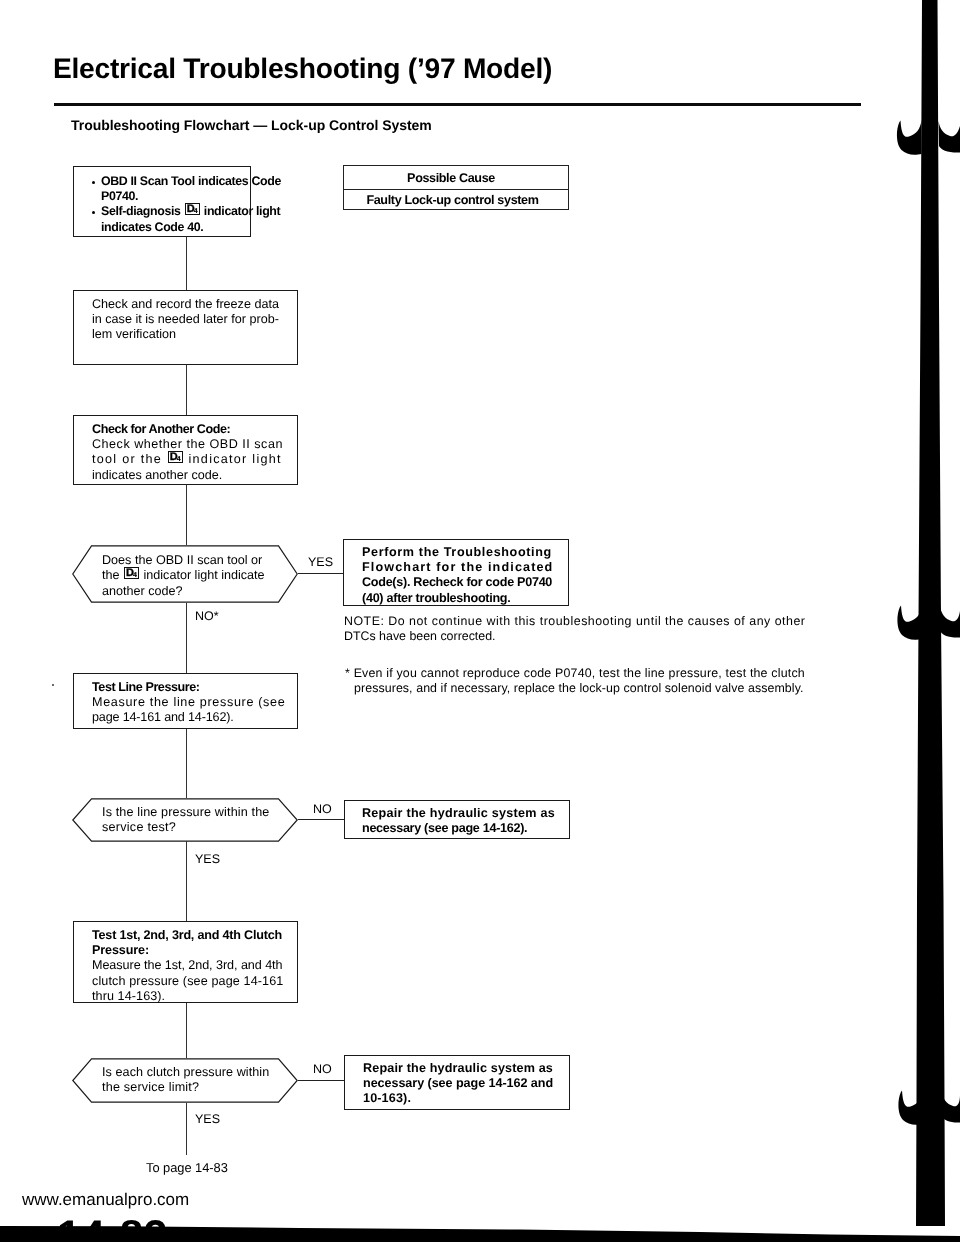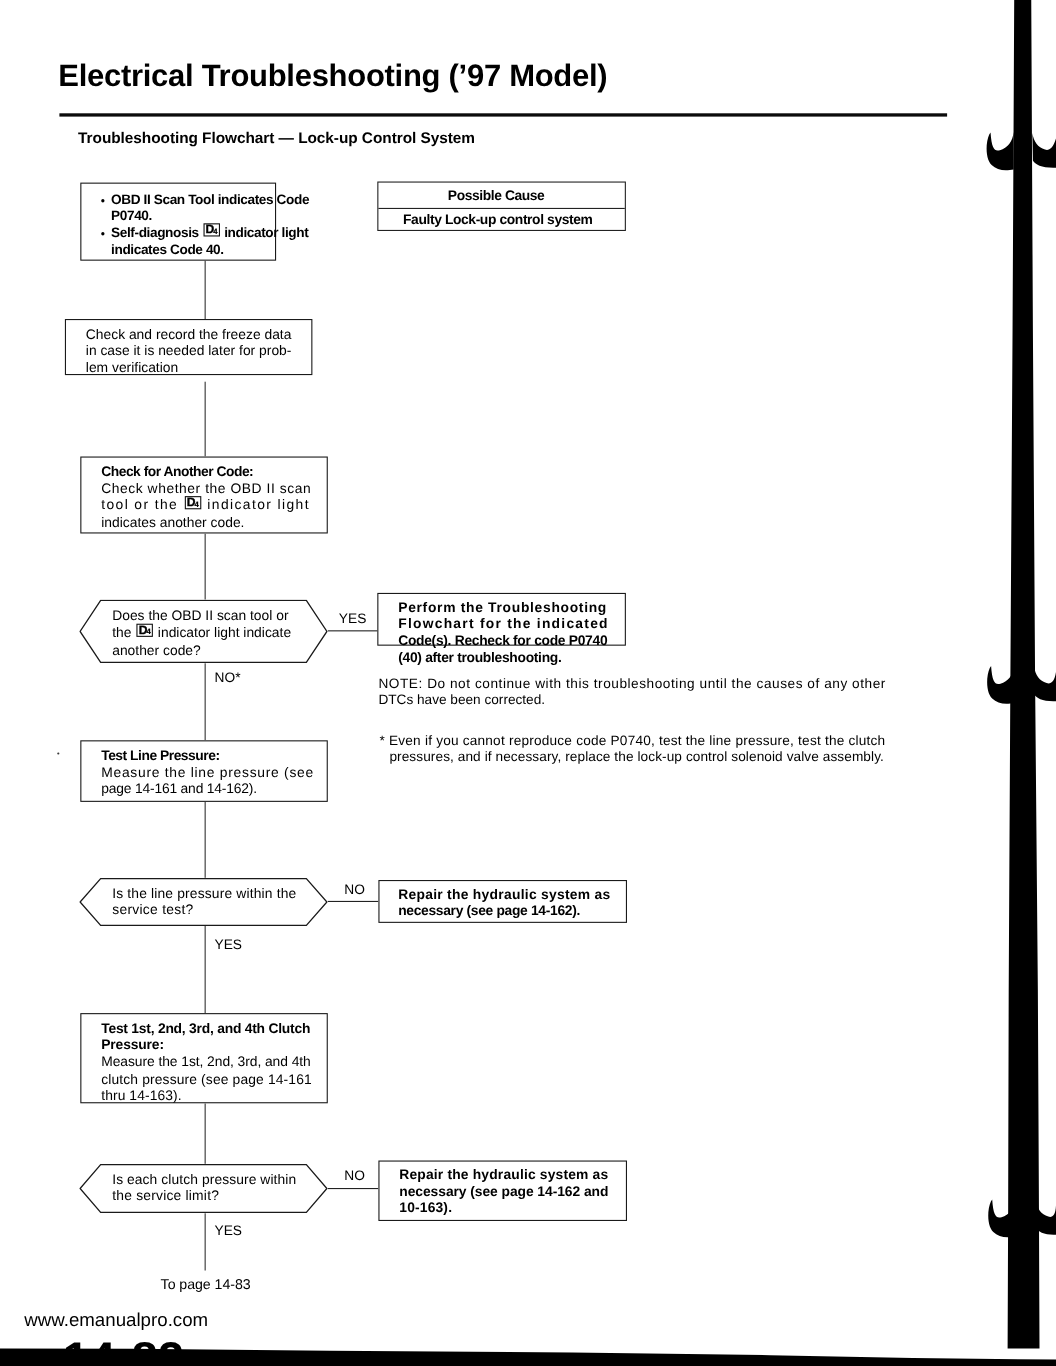--- a/index.html
+++ b/index.html
@@ -40,21 +40,21 @@
   #cause-table{left:343px;top:165px;width:226px;height:45px;border:1.2px solid #222;box-sizing:border-box;}
   .ct-head{height:23px;line-height:25px;text-align:center;padding-right:10px;font-size:12.6px;font-weight:bold;letter-spacing:-0.38px;border-bottom:1.2px solid #222;}
   .ct-row{height:20px;line-height:21px;text-align:center;padding-right:7px;font-size:12.6px;font-weight:bold;letter-spacing:-0.36px;}
 
   
   .bodytxt{font-size:12.6px;line-height:15.2px;padding:6px 0 0 18px;white-space:nowrap;}
   .just2{letter-spacing:1.27px;}
   .hd-ac{letter-spacing:-0.45px;}
   .ls-a2{letter-spacing:0.5px;}
 
-  #freeze-box{left:59px;top:290px;width:225px;height:51px;}
+  #freeze-box{left:73px;top:290px;width:225px;height:75px;}
   #anothercode-box{left:73px;top:415px;width:225px;height:70px;}
   #linepressure-box{left:73px;top:673px;width:225px;height:56px;}
   #clutch-box{left:73px;top:921px;width:225px;height:82px;}
 
   
   .hexwrap{position:absolute;}
   .hexbody{position:absolute;left:30px;top:0;font-size:12.6px;line-height:15.3px;white-space:nowrap;}
   #decision1{left:72px;top:545px;}
   #decision1 .hexbody{top:8px;}
   #decision2{left:72px;top:798px;}
@@ -62,21 +62,21 @@
   #decision3{left:72px;top:1058px;}
   #decision3 .hexbody{top:7px;}
 
   #yes1{left:308px;top:556px;}
   #no1{left:195px;top:610px;}
   #no2{left:313px;top:803px;}
   #yes2{left:195px;top:853px;}
   #no3{left:313px;top:1063px;}
   #yes3{left:195px;top:1113px;}
 
-  #perform-box{left:343px;top:539px;width:226px;height:48px;}
+  #perform-box{left:343px;top:539px;width:226px;height:67px;}
   #perform-box .bodytxt{padding:5px 0 0 18px;}
   #repair1{left:344px;top:800px;width:226px;height:39px;}
   #repair1 .bodytxt{padding:5px 0 0 17px;}
   #repair2{left:344px;top:1055px;width:226px;height:55px;}
   #repair2 .bodytxt{padding:5px 0 0 18px;}
 
   #note{left:344px;top:614px;font-size:12.4px;line-height:15.4px;white-space:nowrap;}
   #footnote{left:345px;top:666px;font-size:12.4px;line-height:15.4px;white-space:nowrap;}
   .fn2{padding-left:9px;display:inline-block;letter-spacing:0.08px;}
   .jn1{letter-spacing:0.5px;}

